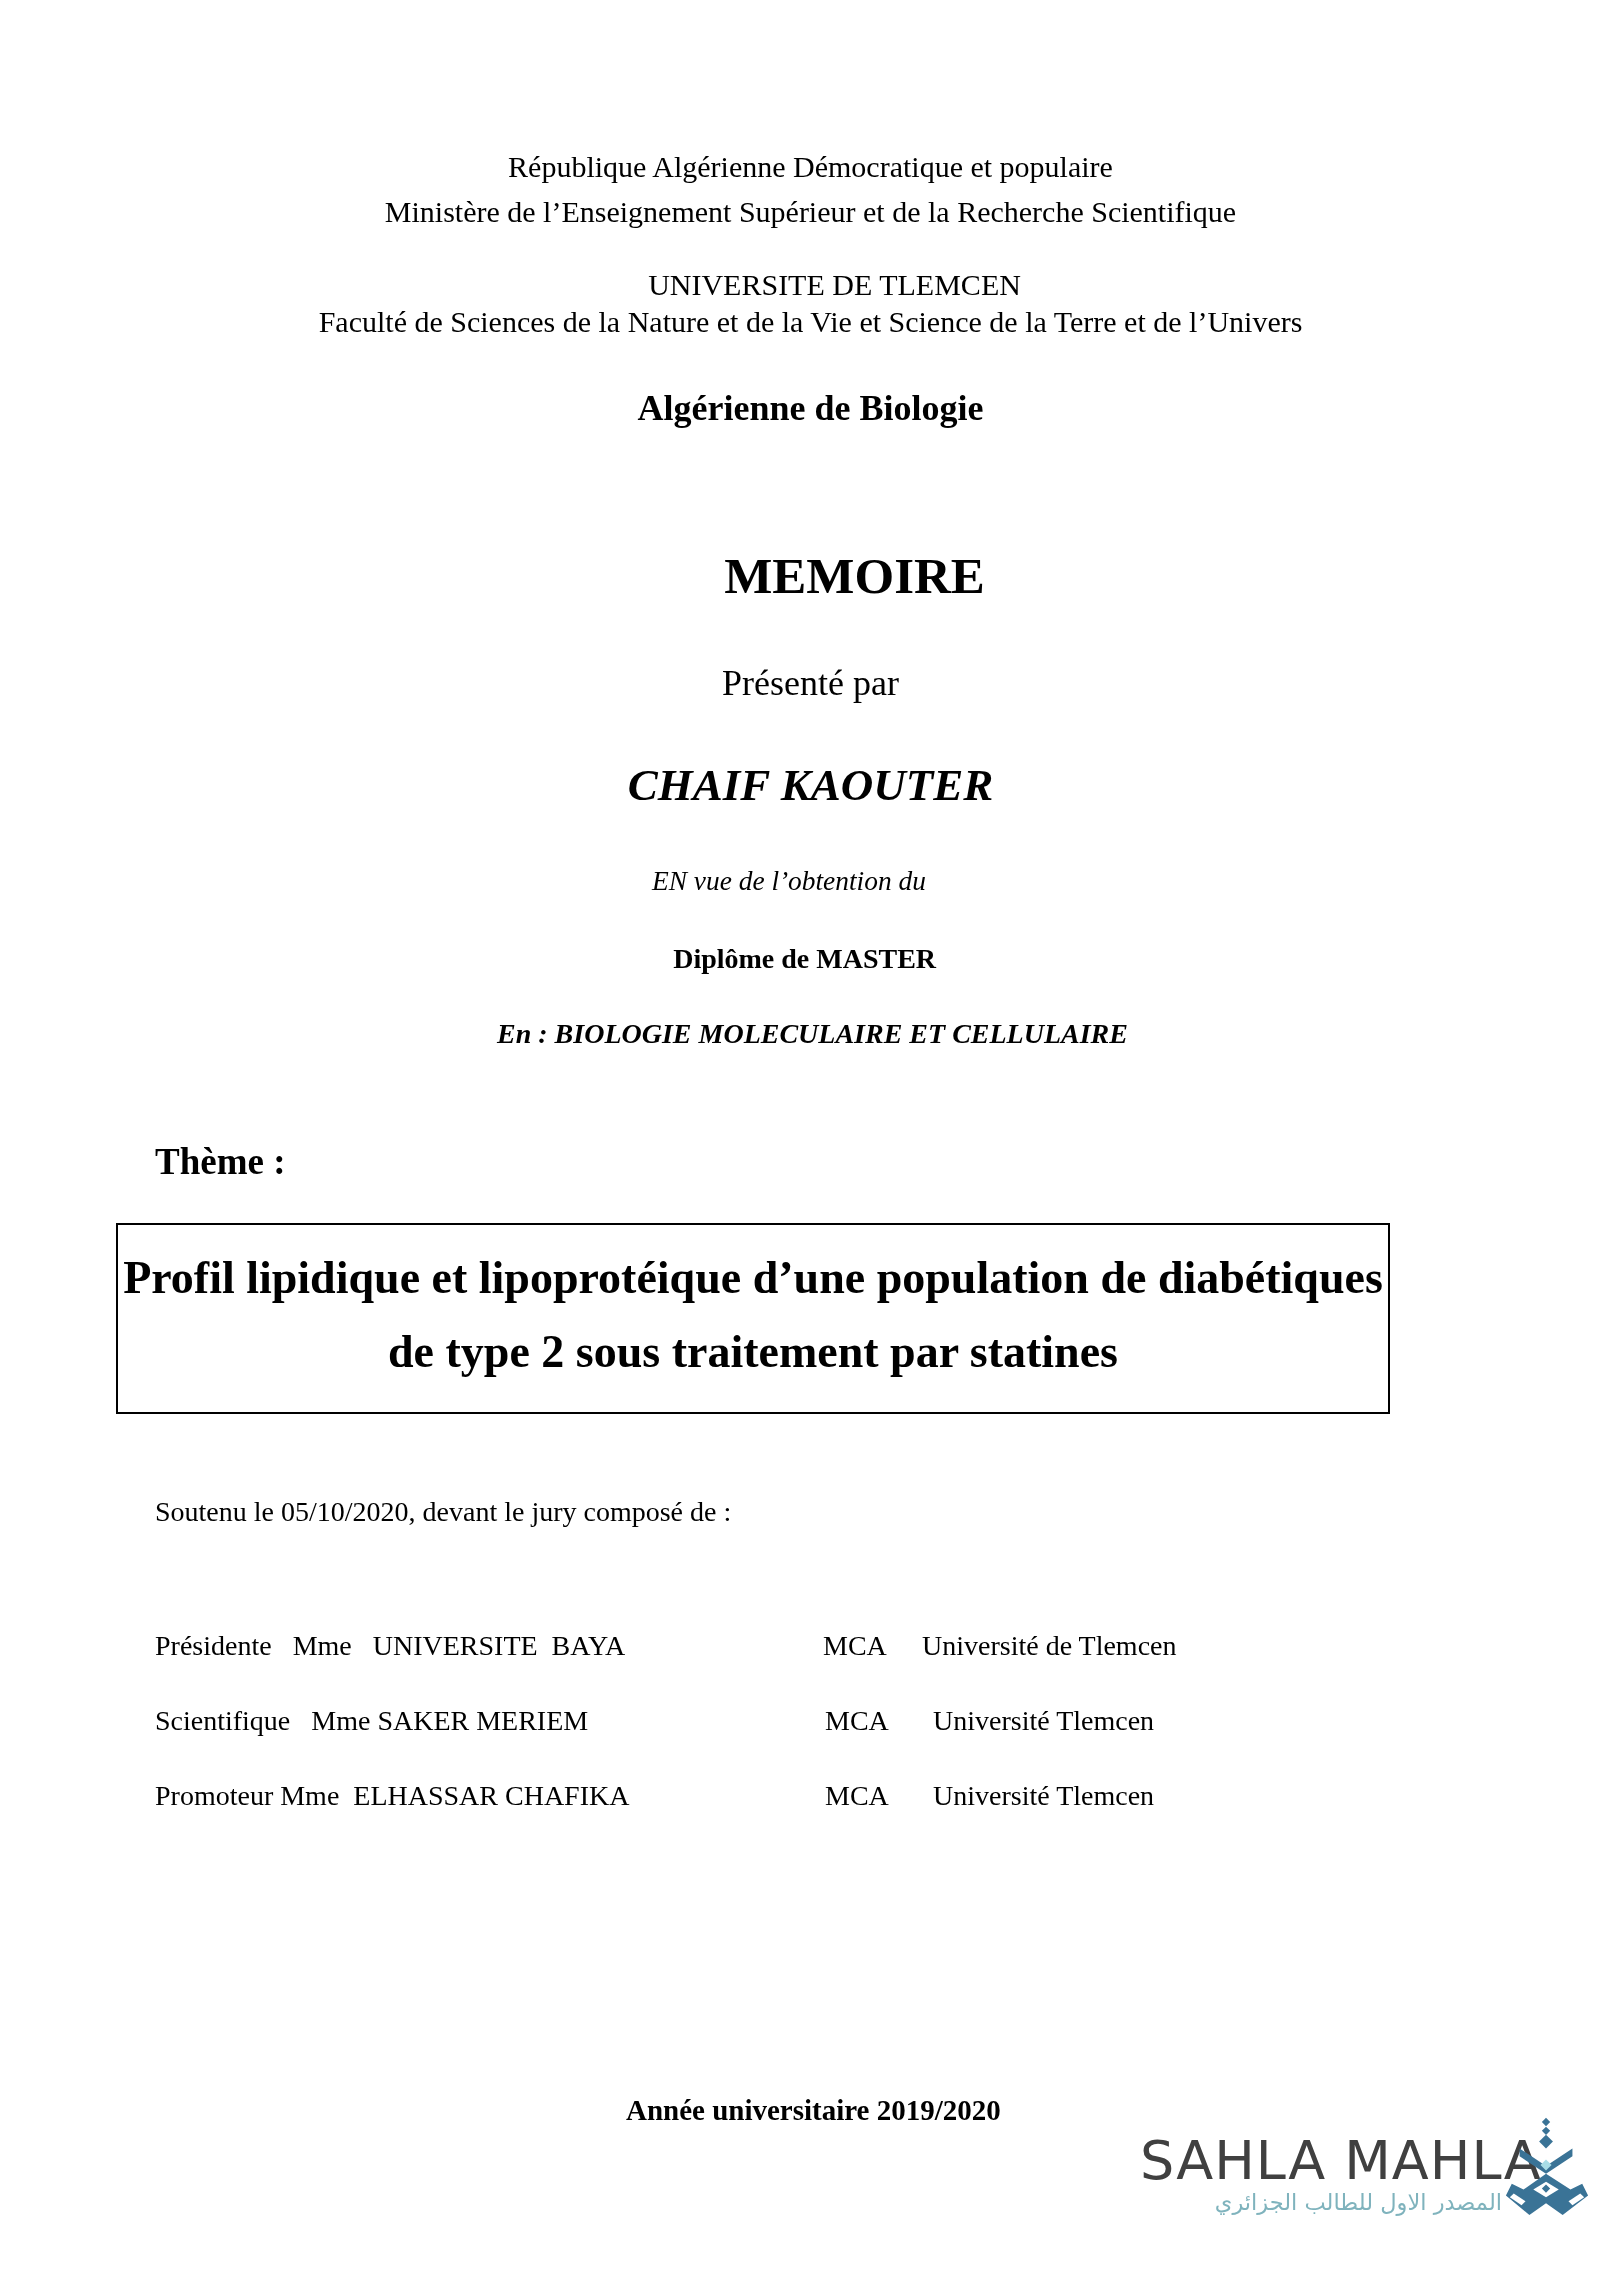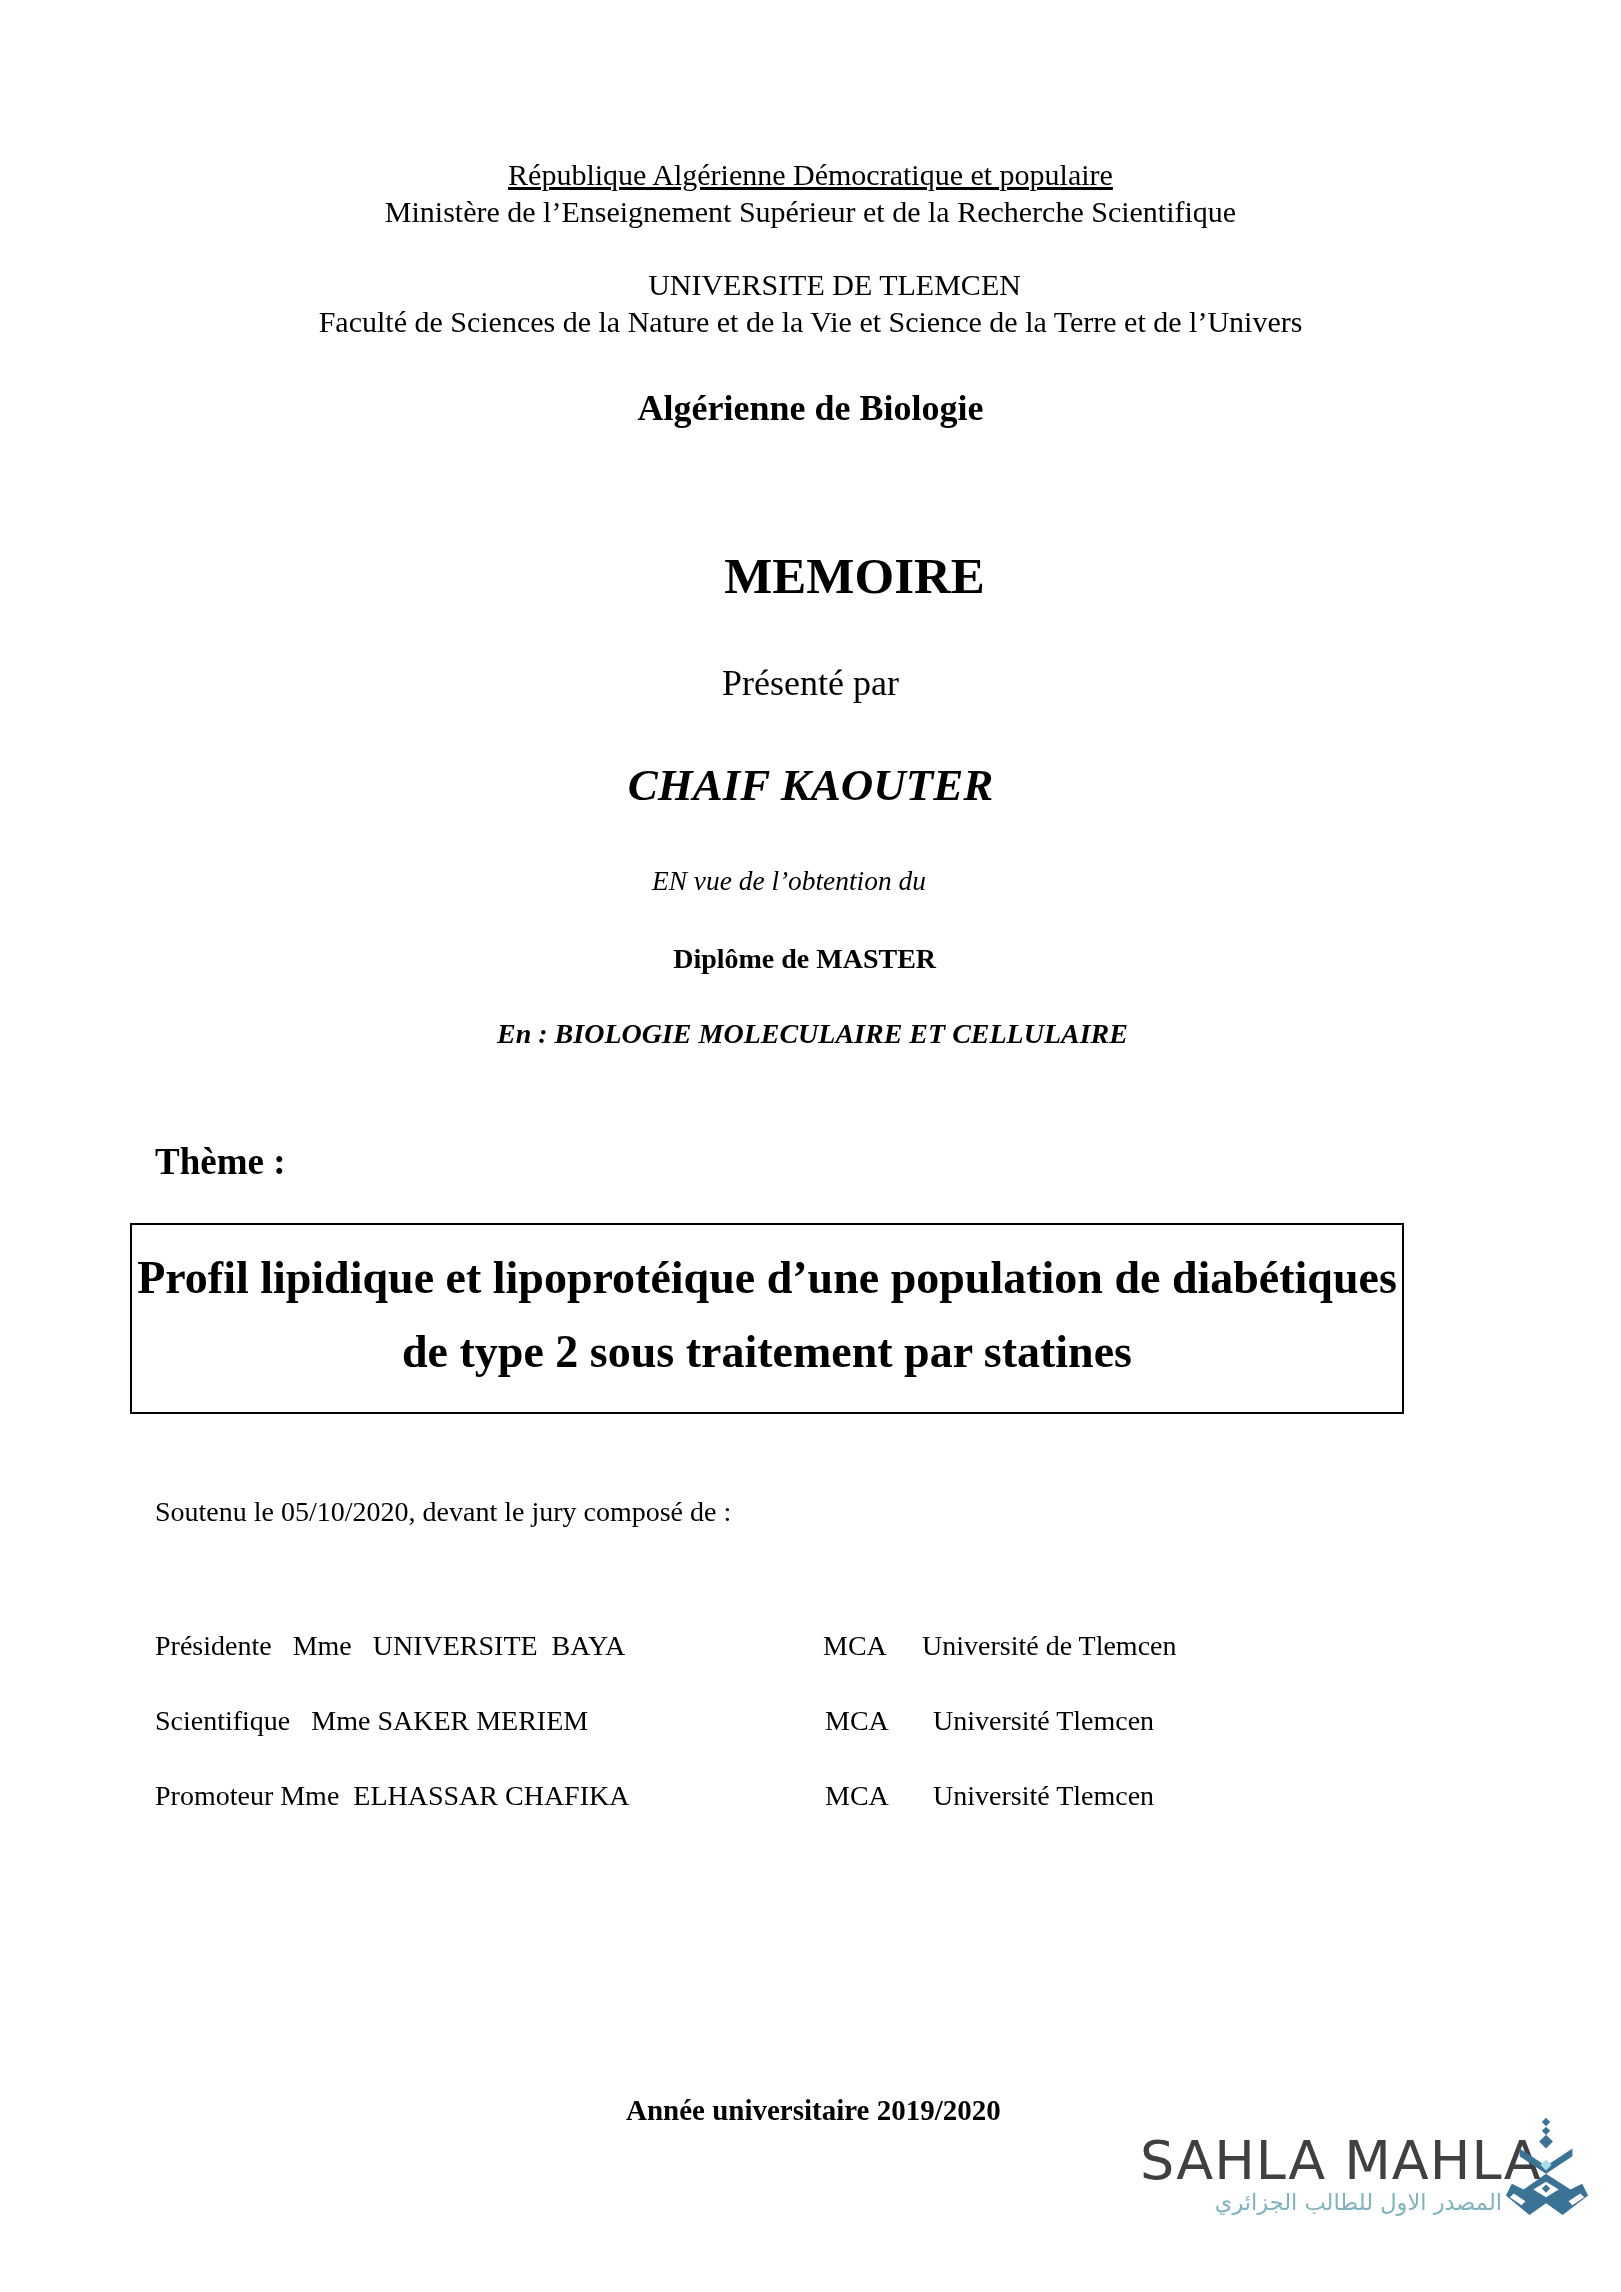--- a/index.html
+++ b/index.html
@@ -23,21 +23,21 @@
     .memoire { font-size: 51px; font-weight: bold; padding-left: 44px; }
     .presente { font-size: 36px; }
     .author { font-size: 45px; font-weight: bold; font-style: italic; }
     .obtention { font-size: 27.4px; font-style: italic; }
     .diplome { font-size: 28px; font-weight: bold; }
     .specialite { font-size: 28px; font-weight: bold; font-style: italic; }
     .theme-label { font-size: 37px; font-weight: bold; left: 155px; }
 
     .theme-box {
       position: absolute;
-      left: 130px;
+      left: 116px;
       top: 1223px;
       width: 1270px;
       height: 187px;
       border: 2.5px solid #000;
       box-sizing: content-box;
     }
     .theme-title {
       position: absolute;
       left: 0; right: 0;
       top: 15.7px;
@@ -80,21 +80,21 @@
       position: absolute;
       left: 1502px;
       top: 2117px;
       width: 90px;
       height: 102px;
     }
   </style>
 </head>
 <body>
 
-<div class="abs center hdr" style="top:156px;text-decoration:underline;">République Algérienne Démocratique et populaire</div>
+<div class="abs center hdr" style="top:148px;">République Algérienne Démocratique et populaire</div>
 <div class="abs center hdr" style="top:193px;">Ministère de l’Enseignement Supérieur et de la Recherche Scientifique</div>
 <div class="abs center hdr" style="top:266px;padding-left:24px;">UNIVERSITE DE TLEMCEN</div>
 <div class="abs center hdr" style="top:303px;">Faculté de Sciences de la Nature et de la Vie et Science de la Terre et de l’Univers</div>
 <div class="abs center dept" style="top:387px;">Algérienne de Biologie</div>
 
 <div class="abs center memoire" style="top:547px;">MEMOIRE</div>
 <div class="abs center presente" style="top:662px;">Présenté par</div>
 <div class="abs center author" style="top:759px; box-sizing:border-box;">CHAIF KAOUTER</div>
 <div class="abs center obtention" style="top:866px; left:-21.6px;">EN vue de l’obtention du</div>
 <div class="abs center diplome" style="top:943px; left:-5.9px;">Diplôme de MASTER</div>

